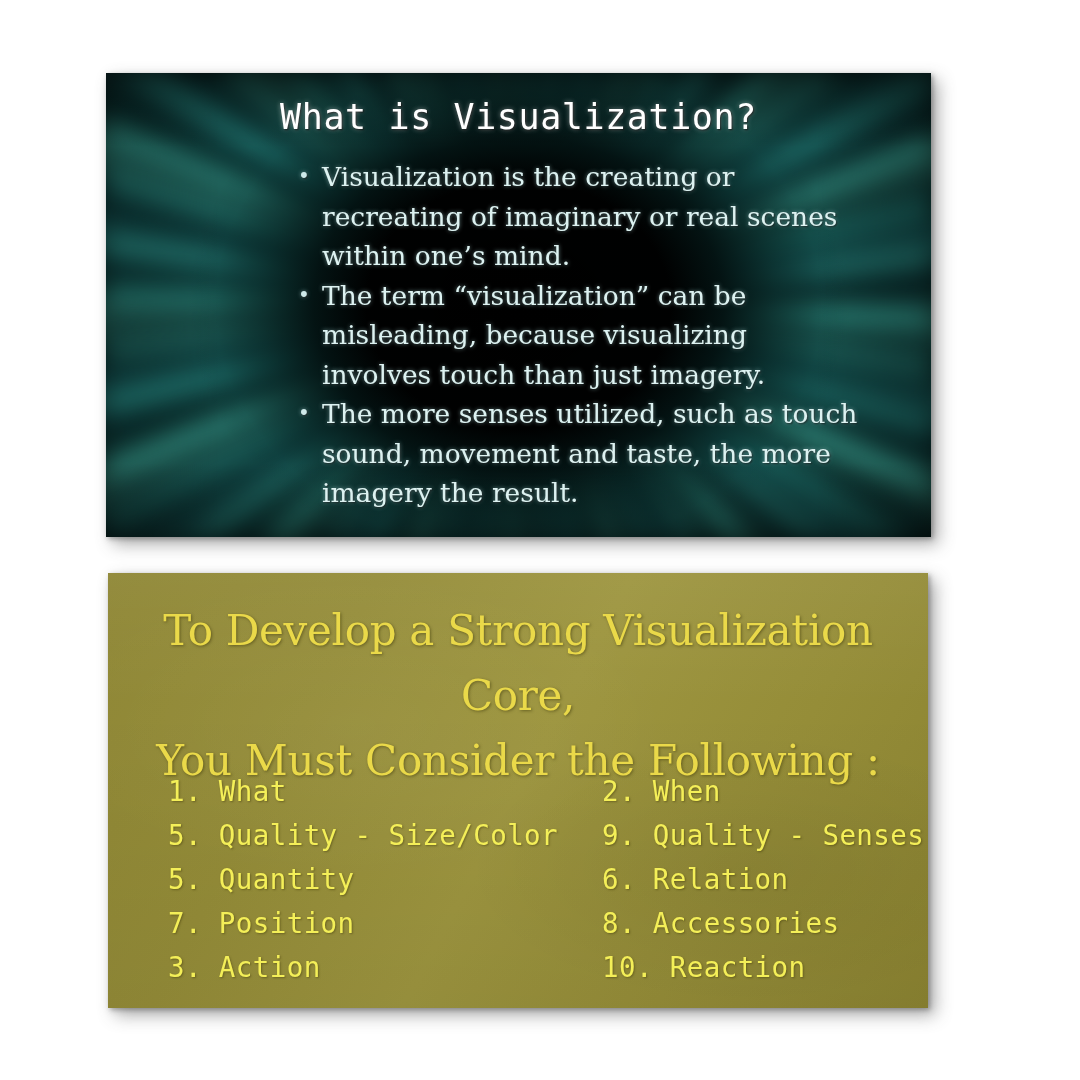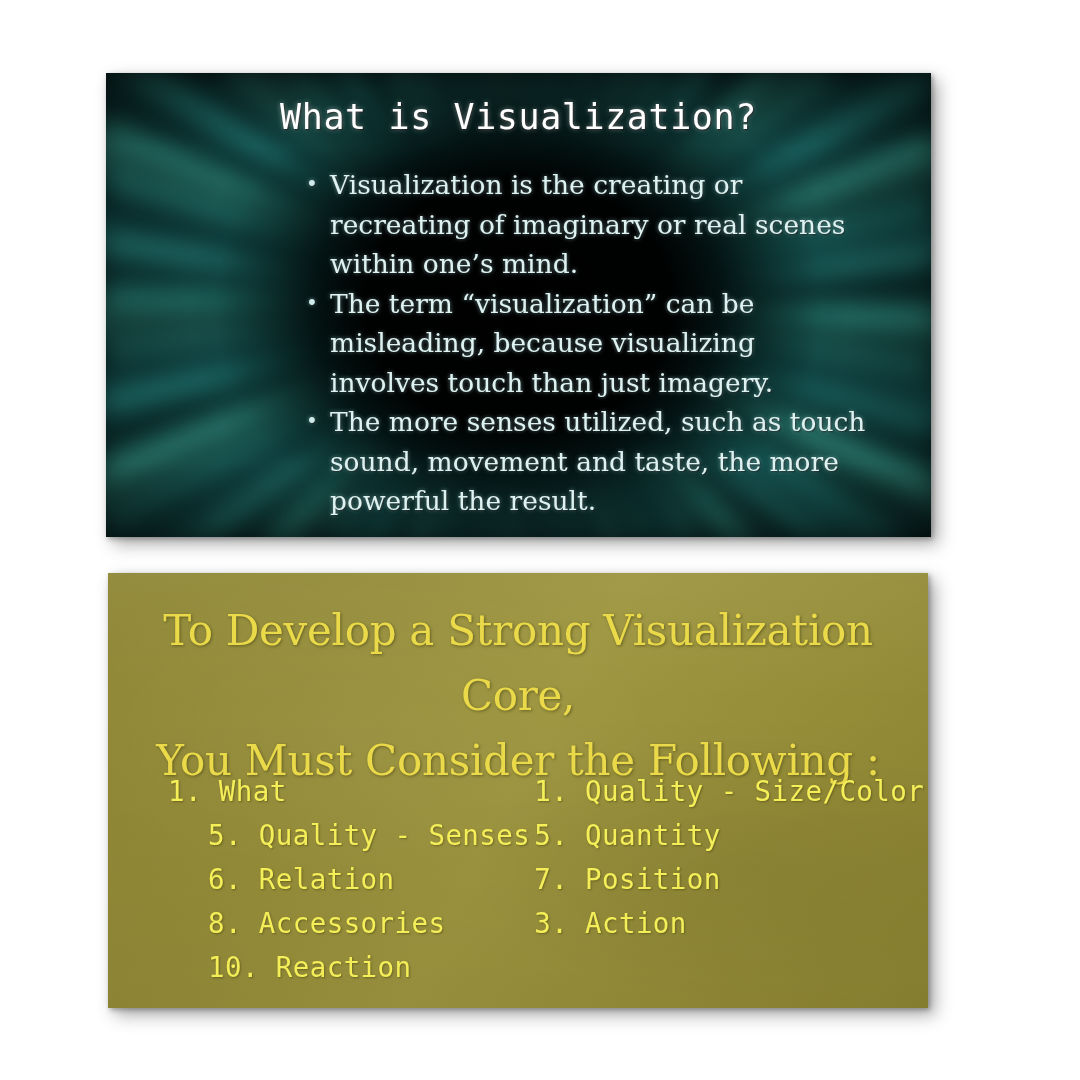--- a/index.html
+++ b/index.html
@@ -95,21 +95,21 @@
     font-size: 35px;
     letter-spacing: 0.6px;
     text-shadow: 0 0 5px rgba(255,255,255,0.45), 1px 1px 2px rgba(0,0,0,0.9);
   }
 
   .p1-list {
     position: absolute;
     top: 84px;
     left: 192px;
     width: 560px;
-    margin: 8px;
+    margin: 0;
     padding: 0;
     list-style: none;
   }
   .p1-item {
     position: relative;
     color: #ddf2f1;
     font-family: "DejaVu Serif", serif;
     font-size: 26.5px;
     line-height: 39.5px;
     padding-left: 24px;
@@ -202,39 +202,40 @@
 
       <ul class="p1-list">
         <li class="p1-item">Visualization is the creating or
 recreating of imaginary or real scenes
 within one’s mind.</li>
         <li class="p1-item">The term “visualization” can be
 misleading, because visualizing
 involves touch than just imagery.</li>
         <li class="p1-item">The more senses utilized, such as touch
 sound, movement and taste, the more
-powerful the result.</li>
+imagery the result.</li>
       </ul>
     </div>
   </div>
 
   <div class="panel-two">
     <div class="p2-texture"></div>
 
     <div class="p2-content">
       <div class="p2-title">
         <span>To Develop a Strong Visualization Core,</span>
         <span class="line2">You Must Consider the Following :</span>
       </div>
 
       <div class="p2-grid">
         <div class="p2-cell col-left">1. What</div>
-
-        <div class="p2-cell col-left">1. Quality - Size/Color</div>
-        <div class="p2-cell col-right">5. Quality - Senses</div>
+        <div class="p2-cell col-right">2. When</div>
+
+        <div class="p2-cell col-left">5. Quality - Size/Color</div>
+        <div class="p2-cell col-right">9. Quality - Senses</div>
 
         <div class="p2-cell col-left">5. Quantity</div>
         <div class="p2-cell col-right">6. Relation</div>
 
         <div class="p2-cell col-left">7. Position</div>
         <div class="p2-cell col-right">8. Accessories</div>
 
         <div class="p2-cell col-left">3. Action</div>
         <div class="p2-cell col-right">10. Reaction</div>
       </div>

